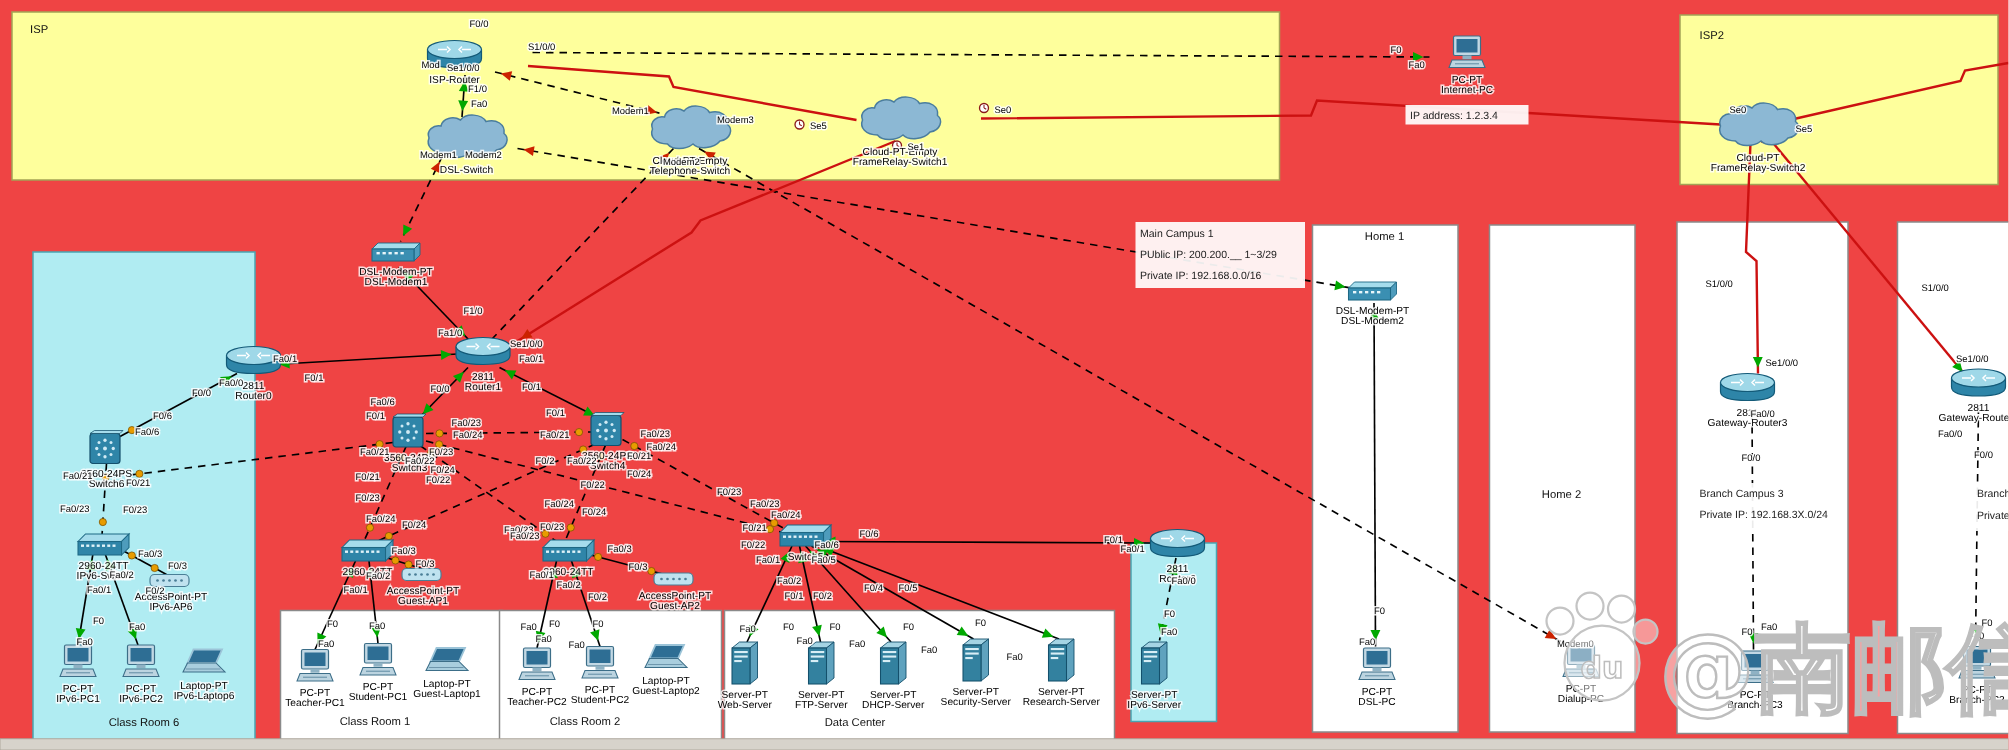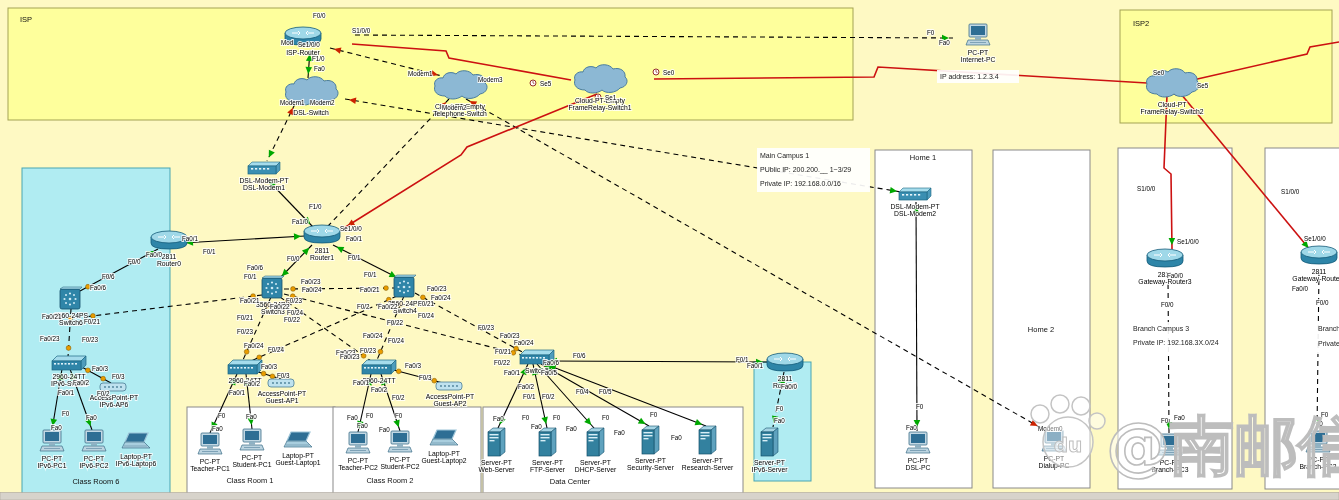--- a/index.html
+++ b/index.html
@@ -1,16 +1,16 @@
 <!DOCTYPE html>
 <html><head>
 <meta charset="utf-8">
 <style>
   html,body{margin:0;padding:0;background:#fff;}
-  #stage{position:relative;width:1339px;height:500px;overflow:hidden;background:#fef9c3;
+  #stage{position:relative;width:1339px;height:500px;overflow:hidden;background:#ef4444;
          font-family:"Liberation Sans",sans-serif;}
   svg{position:absolute;left:0;top:0;}
   .plabel{font:6.3px "Liberation Sans",sans-serif;fill:#000;paint-order:stroke;stroke:rgba(255,255,255,.85);stroke-width:2px;}
   .dlabel{font:6.8px "Liberation Sans",sans-serif;fill:#000;text-anchor:middle;paint-order:stroke;stroke:rgba(255,255,255,.8);stroke-width:2px;}
   .rlabel{font:7.5px "Liberation Sans",sans-serif;fill:#111;}
   .nlabel{font:7px "Liberation Sans",sans-serif;fill:#222;}
   .lsolid{fill:none;stroke-width:1.1;}
   .ldash{fill:none;stroke-width:1.1;stroke-dasharray:5 4;}
   .lred{fill:none;stroke-width:1.6;}
   .wtext{font:bold 64px "DejaVu Sans",sans-serif;fill:rgba(255,255,255,.5);stroke:#bdbdbd;stroke-width:1.6;}

